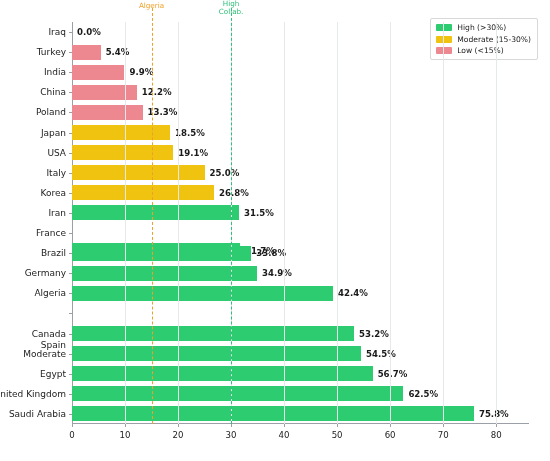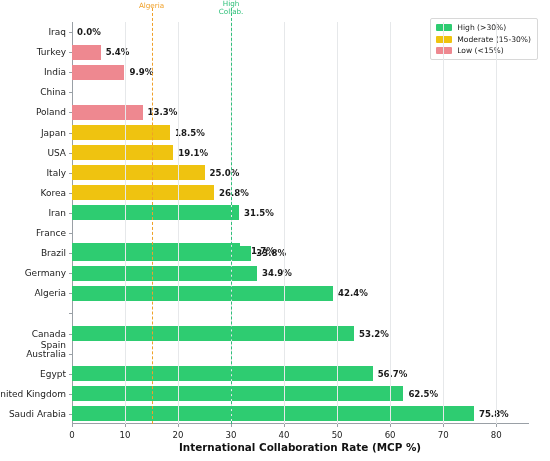--- a/index.html
+++ b/index.html
@@ -196,20 +196,25 @@
         <div class="row" style="top: 22.65px; height: 15px;">
           <div class="bar low" style="width: 28.6326px;">
             <span class="bar-value">5.4%</span>
           </div>
         </div>
         <div class="row" style="top: 42.75px; height: 15px;">
           <div class="bar low" style="width: 52.493px;">
             <span class="bar-value">9.9%</span>
           </div>
         </div>
+        <div class="row" style="top: 62.85px; height: 15px;">
+          <div class="bar low" style="width: 64.6884px;">
+            <span class="bar-value">12.2%</span>
+          </div>
+        </div>
         <div class="row" style="top: 82.95px; height: 15px;">
           <div class="bar low" style="width: 70.5209px;">
             <span class="bar-value">13.3%</span>
           </div>
         </div>
         <div class="row" style="top: 103.05px; height: 15px;">
           <div class="bar moderate" style="width: 98.093px;">
             <span class="bar-value">18.5%</span>
           </div>
         </div>
@@ -249,20 +254,25 @@
           </div>
         </div>
         <div class="row" style="top: 263.85px; height: 15px;">
           <div class="bar high" style="width: 261px;">
             <span class="bar-value">42.4%</span>
           </div>
         </div>
         <div class="row" style="top: 304.05px; height: 15px;">
           <div class="bar high" style="width: 282.084px;">
             <span class="bar-value">53.2%</span>
+          </div>
+        </div>
+        <div class="row" style="top: 324.15px; height: 15px;">
+          <div class="bar high" style="width: 288.977px;">
+            <span class="bar-value">54.5%</span>
           </div>
         </div>
         <div class="row" style="top: 344.25px; height: 15px;">
           <div class="bar high" style="width: 300.642px;">
             <span class="bar-value">56.7%</span>
           </div>
         </div>
         <div class="row" style="top: 364.35px; height: 15px;">
           <div class="bar high" style="width: 331.395px;">
             <span class="bar-value">62.5%</span>
@@ -337,20 +347,19 @@
       <div class="ytick-label" style="position: absolute; right: 484px; top: 152.65px;">USA</div>
       <div class="ytick-label" style="position: absolute; right: 484px; top: 172.75px;">Italy</div>
       <div class="ytick-label" style="position: absolute; right: 484px; top: 192.85px;">Korea</div>
       <div class="ytick-label" style="position: absolute; right: 484px; top: 212.95px;">Iran</div>
       <div class="ytick-label" style="position: absolute; right: 484px; top: 233.05px;">France</div>
       <div class="ytick-label" style="position: absolute; right: 484px; top: 253.15px;">Brazil</div>
       <div class="ytick-label" style="position: absolute; right: 484px; top: 273.25px; margin-left: 8px;">Germany</div>
       <div class="ytick-label" style="position: absolute; right: 484px; top: 293.35px;">Algeria</div>
       <div class="ytick-label" style="position: absolute; right: 484px; top: 313.45px; margin-top: 32px;">Spain</div>
       <div class="ytick-label" style="position: absolute; right: 484px; top: 333.55px;">Canada</div>
-      <div class="ytick-label" style="position: absolute; right: 484px; top: 353.65px;">Australia</div>
+      <div class="ytick-label" style="position: absolute; right: 484px; top: 353.65px;">Moderate</div>
       <div class="ytick-label" style="position: absolute; right: 484px; top: 373.75px;">Egypt</div>
       <div class="ytick-label" style="position: absolute; right: 484px; top: 393.85px;">United Kingdom</div>
       <div class="ytick-label" style="position: absolute; right: 484px; top: 413.95px;">Saudi Arabia</div>
     </div>
 
-  <div class="xaxis-title">International Collaboration Rate (MCP %)</div>
 </div>
 
 </body></html>

